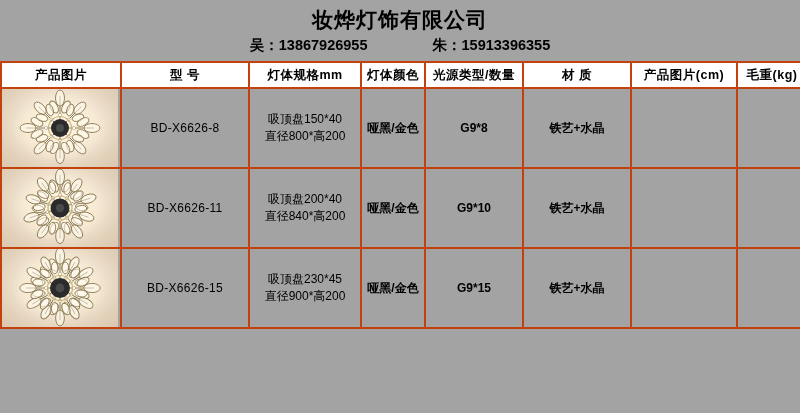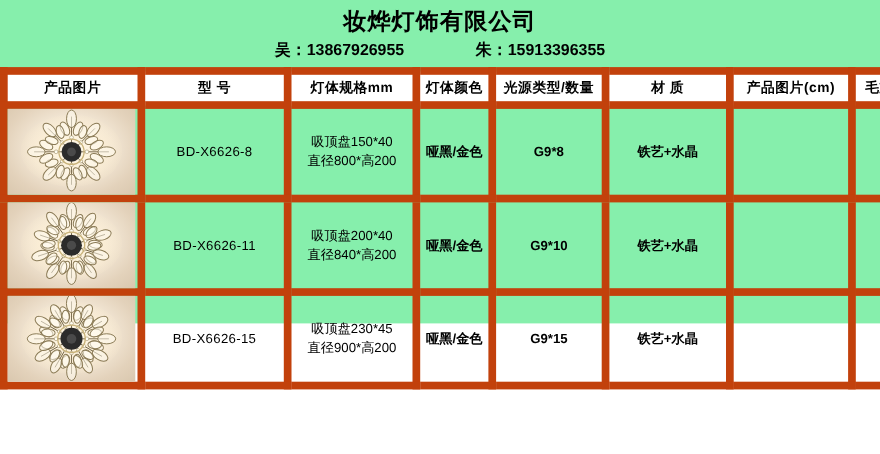--- a/index.html
+++ b/index.html
@@ -9,23 +9,23 @@
   }
   body {
     width: 800px;
     height: 413px;
     font-family: "Liberation Sans", sans-serif;
     color: #000000;
     overflow: hidden;
   }
   .sheet {
     width: 800px;
-    height: 294px;
+    height: 413px;
     position: relative;
-    background: #86efac;
+    background: #a3a3a3;
     box-sizing: border-box;
   }
   .company-title {
     text-align: center;
     font-size: 21px;
     font-weight: bold;
     letter-spacing: 1px;
     padding-top: 7px;
     padding-bottom: 4px;
     line-height: 1.2;
@@ -45,21 +45,21 @@
   .contact-person {
     margin-right: 65px;
   }
   table.main {
     border-collapse: collapse;
     width: 790px;
     margin: 0 auto;
     table-layout: fixed;
   }
   table.main th, table.main td {
-    border: 7px solid #c2410c;
+    border: 2px solid #c2410c;
     font-size: 12px;
     text-align: center;
     vertical-align: middle;
     padding: 0;
   }
   table.main thead th {
     height: 24px;
     font-weight: bold;
     font-size: 12.5px;
     letter-spacing: 0.5px;

